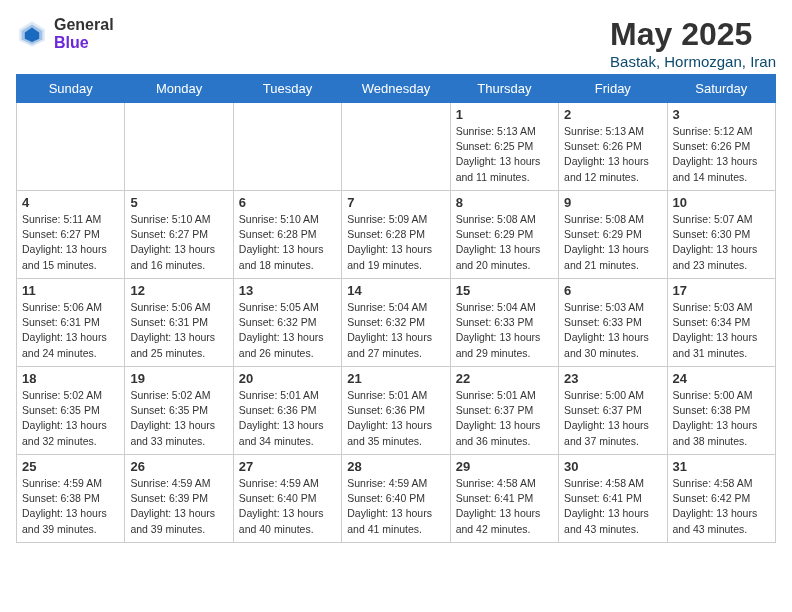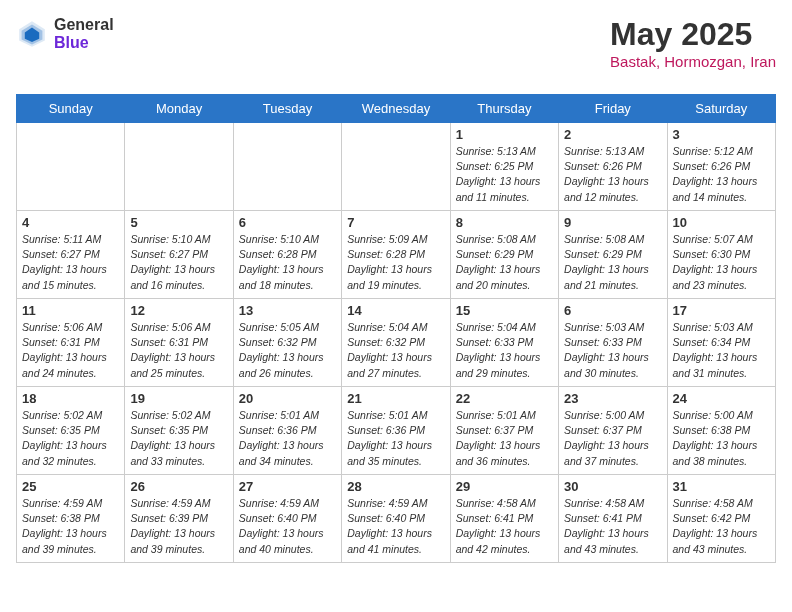--- a/index.html
+++ b/index.html
@@ -7,21 +7,21 @@
       font-family: Arial, sans-serif;
       background: #fff;
       width: 792px;
       min-height: 612px;
       padding: 16px;
     }
     .header {
       display: flex;
       align-items: flex-start;
       justify-content: space-between;
-      margin-bottom: 24px;
+      margin-bottom: 4px;
     }
     .logo {
       display: flex;
       align-items: center;
       gap: 6px;
     }
     .logo-text {
       display: flex;
       flex-direction: column;
       line-height: 1.1;
@@ -42,21 +42,21 @@
     }
     .title-block {
     }
     .month-year {
       font-size: 32px;
       font-weight: bold;
       color: #333;
     }
     .location {
       font-size: 15px;
-      color: #be185d;
+      color: #0c4a6e;
     }
     .calendar {
       width: 100%;
       border-collapse: collapse;
       font-size: 11px;
     }
     .calendar th {
       background: #2a75c7;
       color: #fff;
       padding: 6px 11px;
@@ -80,21 +80,20 @@
       font-size: 13px;
       font-weight: bold;
       color: #333;
       display: block;
       margin-bottom: 2px;
     }
     .day-info {
       color: #333;
       font-size: 10.5px;
       line-height: 1.45;
-      font-style: italic;
     }
     .week-row td {
       background: #fff;
     }
     .week-row:nth-child(odd) td {
       background: #fff;
     }
   </style>
 </head>
 <body>

